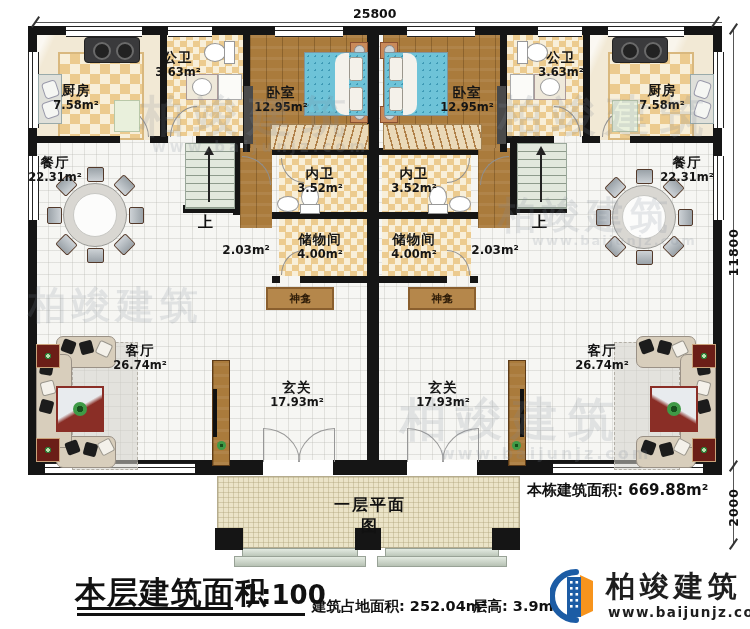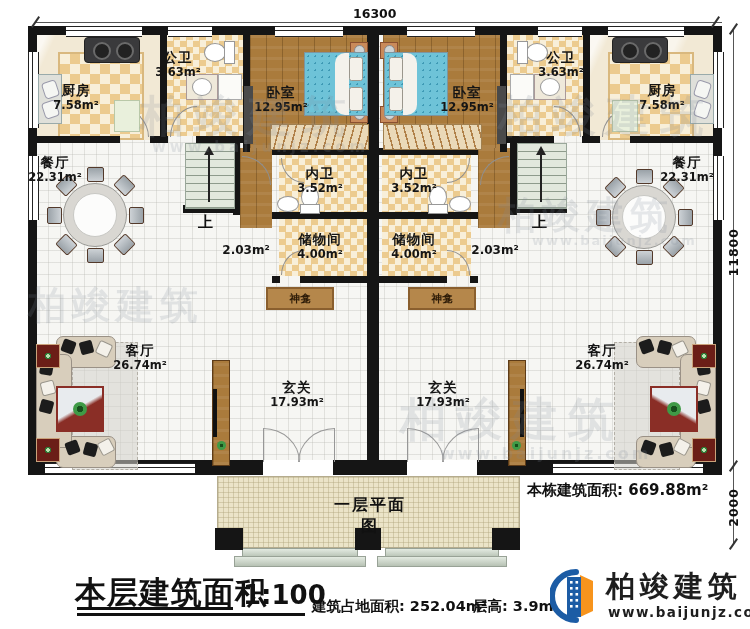--- a/index.html
+++ b/index.html
@@ -392,21 +392,21 @@
   <div class="wm" style="left:498px;top:94px;font-size:44px;letter-spacing:10px;">柏竣建筑</div>
   <div class="wm" style="left:28px;top:286px;font-size:38px;letter-spacing:6px;">柏竣建筑</div>
   <div class="wm" style="left:498px;top:196px;font-size:38px;letter-spacing:6px;">柏竣建筑</div>
   <div class="wm" style="left:532px;top:234px;font-size:13px;letter-spacing:2px;">www.baijunjz.com</div>
   <div class="wm" style="left:400px;top:396px;font-size:46px;letter-spacing:10px;">柏竣建筑</div>
   <div class="wm" style="left:440px;top:446px;font-size:16px;letter-spacing:3px;">www.baijunjz.com</div>
 
   <div class="dimline" style="left:35px;top:22px;width:687px;height:1px;"></div>
   <span class="tick" style="left:29px;top:21px;"></span>
   <span class="tick" style="left:709px;top:21px;"></span>
-  <div class="abs" style="left:350px;top:6px;font-size:12.5px;font-weight:bold;background:#fff;padding:0 3px;">16300</div>
+  <div class="abs" style="left:350px;top:6px;font-size:12.5px;font-weight:bold;background:#fff;padding:0 3px;">25800</div>
 
   <div class="dimline" style="left:733px;top:30px;width:1px;height:437px;"></div>
   <div class="dimline" style="left:733px;top:467px;width:1px;height:78px;"></div>
   <span class="tick" style="left:727px;top:28px;"></span>
   <span class="tick" style="left:727px;top:465px;"></span>
   <span class="tick" style="left:727px;top:543px;"></span>
   <div class="vdim" style="left:726px;top:228px;">11800</div>
   <div class="vdim" style="left:726px;top:488px;">2000</div>
 
   <div class="tb-info" style="left:527px;top:481px;font-size:15px;">本栋建筑面积: 669.88m²</div>

